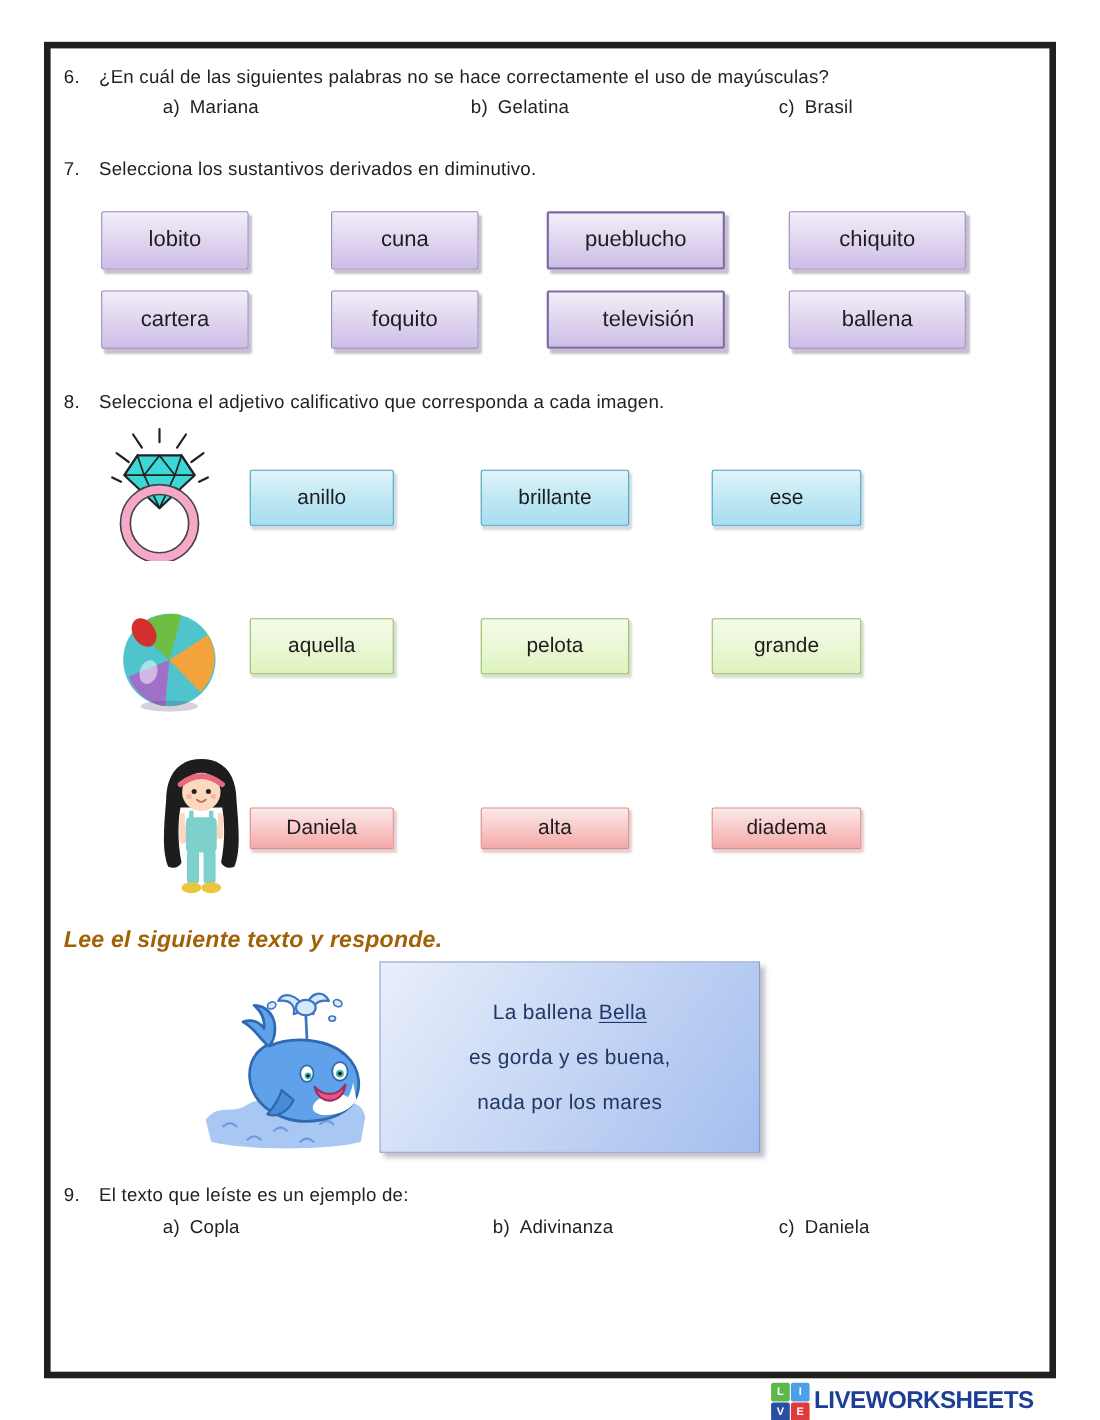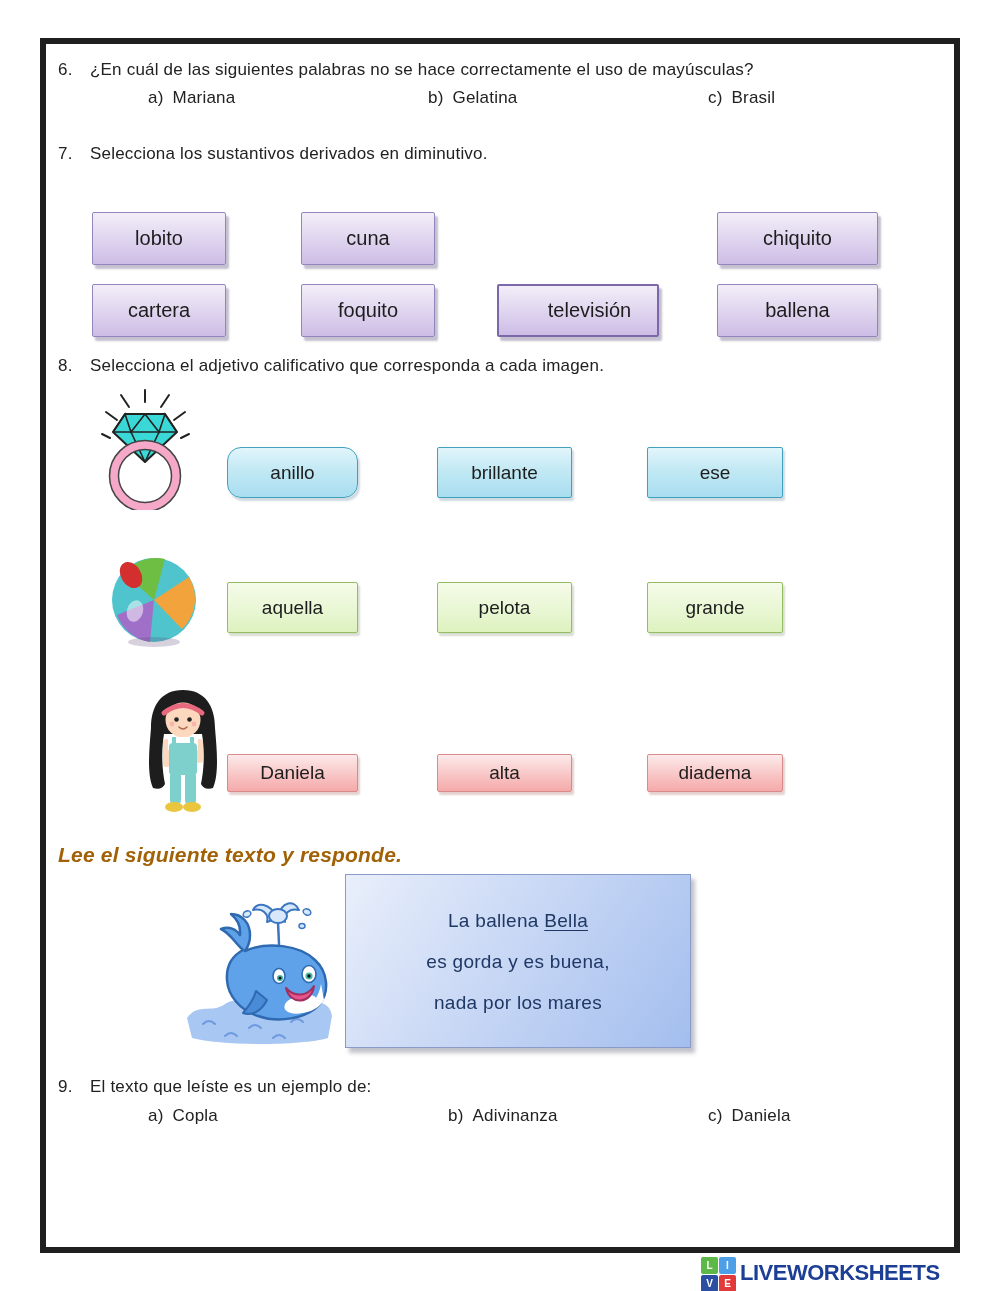--- a/index.html
+++ b/index.html
@@ -9,21 +9,21 @@
   }
   .frame{
     position:absolute;left:40px;top:38px;width:908px;height:1203px;
     border:6px solid #1f1f1f;box-sizing:content-box;
   }
   .q{position:absolute;display:flex;gap:14px;font-size:17px;letter-spacing:.2px;color:#222;white-space:nowrap;}
   .qnum{min-width:18px;}
   .opt{position:absolute;display:flex;gap:9px;font-size:17px;letter-spacing:.2px;color:#222;cursor:pointer;white-space:nowrap;}
   .btn{
     position:absolute;height:53px;display:flex;align-items:center;justify-content:center;
-    font-size:20px;color:#1d1d1d;border-radius:2px;box-sizing:border-box;cursor:pointer;white-space:nowrap;margin-top:20px;
+    font-size:20px;color:#1d1d1d;border-radius:2px;box-sizing:border-box;cursor:pointer;white-space:nowrap;
   }
   .btn.purple{
     background:linear-gradient(180deg,#f3eef9 0%,#e2d8f0 45%,#cdbde6 100%);
     border:1px solid #9384bc;box-shadow:3px 4px 2px rgba(140,130,160,.5);
   }
   .btn.purple.outlined{border:2px solid #7c68a8;}
   .btn.blue{
     height:51px;font-size:19px;
     background:linear-gradient(180deg,#e2f5fb 0%,#c2e9f4 45%,#a8ddf0 100%);
     border:1px solid #41a0be;box-shadow:2px 3px 2px rgba(120,150,170,.35);
@@ -79,20 +79,21 @@
     <span>c)</span>
     <span>Brasil</span>
   </div>
 
   <div class="q" style="left:58px;top:144px;">
     <span class="qnum">7.</span>
     <span>Selecciona los sustantivos derivados en diminutivo.</span>
   </div>
   <div class="btn purple" style="left:92px;top:192px;width:134px;">lobito</div>
   <div class="btn purple" style="left:301px;top:192px;width:134px;">cuna</div>
+  <div class="btn purple outlined" style="left:497px;top:192px;width:162px;">pueblucho</div>
   <div class="btn purple" style="left:717px;top:192px;width:161px;">chiquito</div>
   <div class="btn purple" style="left:92px;top:264px;width:134px;">cartera</div>
   <div class="btn purple" style="left:301px;top:264px;width:134px;">foquito</div>
   <div class="btn purple outlined" style="left:497px;top:264px;width:162px;padding-left:23px;">televisión</div>
   <div class="btn purple" style="left:717px;top:264px;width:161px;">ballena</div>
 
   <div class="q" style="left:58px;top:356px;">
     <span class="qnum">8.</span>
     <span>Selecciona el adjetivo calificativo que corresponda a cada imagen.</span>
   </div>
@@ -108,21 +109,21 @@
       <line x1="12" y1="50" x2="4" y2="46"></line>
     </g>
     <polygon points="27,26 67,26 79,44 47,74 15,44" fill="#3bd8d8" stroke="#222" stroke-width="2" stroke-linejoin="round"></polygon>
     <path d="M15,44 L27,26 L33,44 L47,26 L61,44 L67,26 L79,44" fill="none" stroke="#222" stroke-width="1.6"></path>
     <path d="M15,44 L79,44 M33,44 L47,74 M61,44 L47,74" fill="none" stroke="#222" stroke-width="1.6"></path>
     <ellipse cx="47" cy="88" rx="31" ry="31" fill="none" stroke="#f5a8c8" stroke-width="9"></ellipse>
     <ellipse cx="47" cy="88" rx="35.5" ry="35.5" fill="none" stroke="#444" stroke-width="1.5"></ellipse>
     <ellipse cx="47" cy="88" rx="26.5" ry="26.5" fill="none" stroke="#444" stroke-width="1.5"></ellipse>
   </svg>
 
-  <div class="btn blue" style="left:227px;top:427px;width:131px;border-radius:14px;">anillo</div>
+  <div class="btn blue" style="left:227px;top:427px;width:131px;">anillo</div>
   <div class="btn blue" style="left:437px;top:427px;width:135px;">brillante</div>
   <div class="btn blue" style="left:647px;top:427px;width:136px;">ese</div>
 
   <svg class="illu" style="left:110px;top:551px;" width="88" height="96" viewBox="0 0 88 96">
     <circle cx="44" cy="49" r="42" fill="#4fc4cc"></circle>
     <path d="M44,49 L7,64 A42,42 0 0 0 40,91 Z" fill="#a070c8"></path>
     <path d="M44,49 L79,26 A42,42 0 0 1 72,78 Z" fill="#f2a33b"></path>
     <path d="M44,49 L14,22 A42,42 0 0 1 55,8 Z" fill="#6fbe44"></path>
     <ellipse cx="21" cy="24" rx="10" ry="14" fill="#d42f2f" transform="rotate(-32 21 24)"></ellipse>
     <ellipse cx="25" cy="60" rx="8" ry="11" fill="rgba(255,255,255,0.5)" transform="rotate(18 25 60)"></ellipse>

